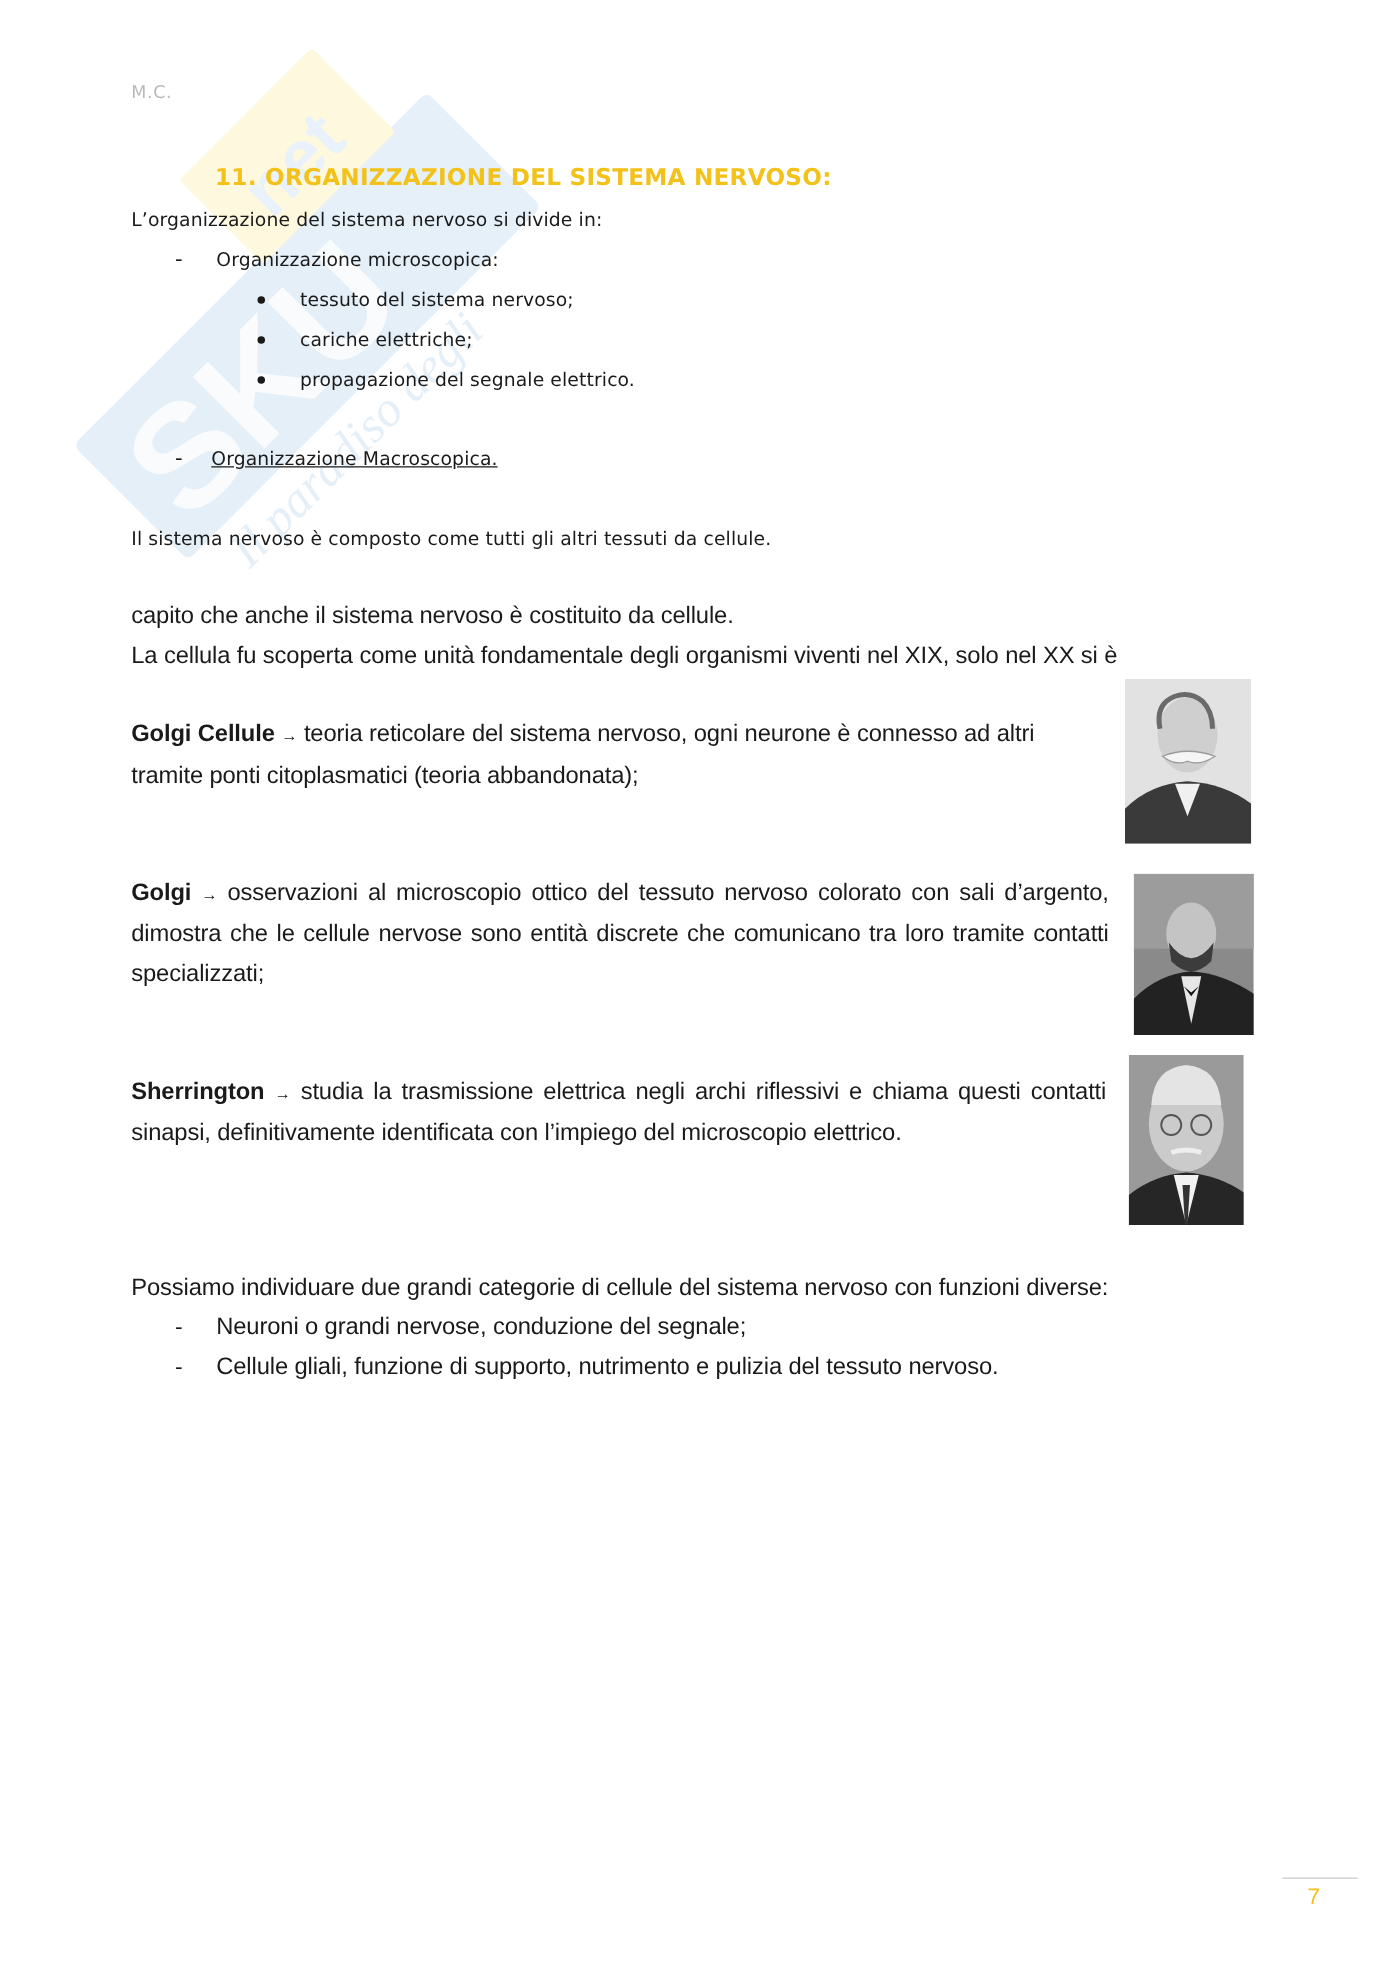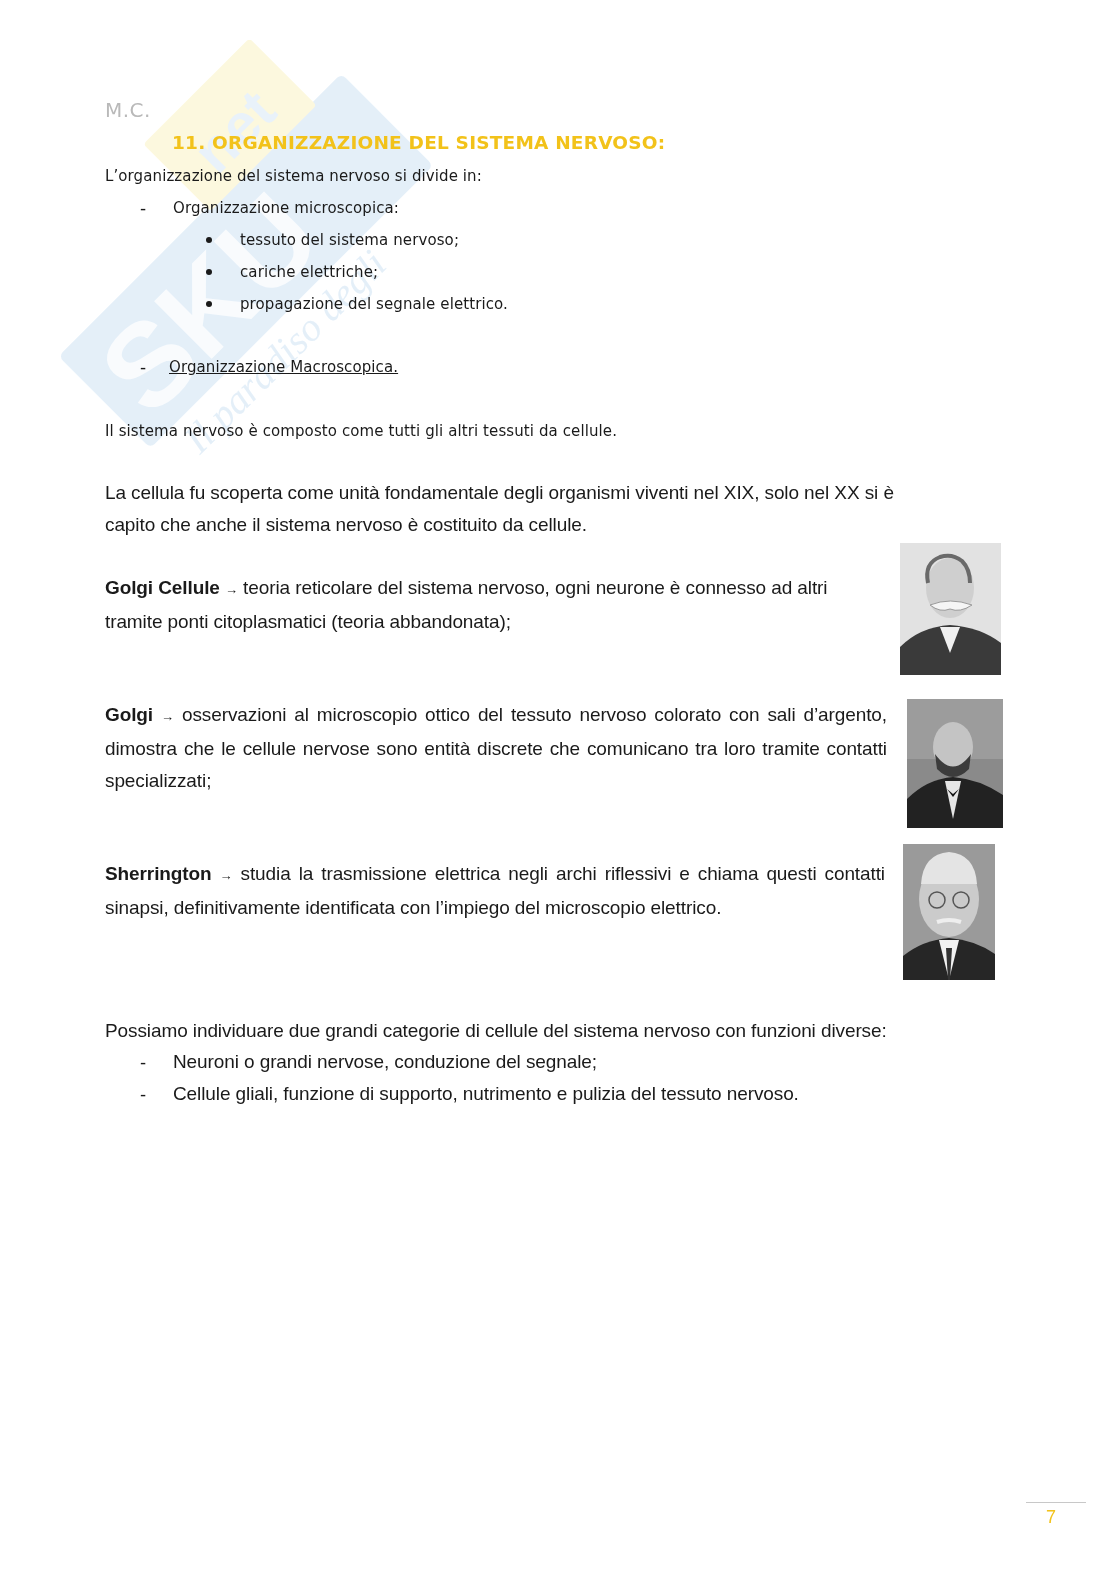--- a/index.html
+++ b/index.html
@@ -3,21 +3,21 @@
   <meta charset="utf-8">
   <style>
     html, body { margin: 0; padding: 0; }
     body {
       width: 1116px; height: 1578px; position: relative; overflow: hidden;
       background: #ffffff;
       font-family: "DejaVu Sans", sans-serif;
       color: #1a1a1a;
     }
     .abs { position: absolute; }
-    .header-mark { left: 105px; top: 66px; font-size: 20px; color: #b9b9b9; letter-spacing: 0.5px; margin-top: 32px; }
+    .header-mark { left: 105px; top: 66px; font-size: 14px; color: #b9b9b9; letter-spacing: 0.5px; }
 
     
     .wm { left: 20px; top: 40px; width: 480px; height: 470px; pointer-events: none; }
 
     .title { left: 172px; top: 132px; font-size: 18.5px; font-weight: bold; color: #f2c21a; letter-spacing: 0.2px; }
     .line { font-size: 15px; line-height: 32px; white-space: nowrap; letter-spacing: 0.1px; }
     .dash { position: absolute; font-size: 17px; }
     .bullet { position: absolute; width: 6px; height: 6px; border-radius: 50%; background: #1a1a1a; }
 
     .para { left: 105px; font-size: 18.5px; line-height: 32px; color: #1a1a1a; }
@@ -57,22 +57,22 @@
 <div class="abs line" style="left:240px; top:256px;">cariche elettriche;</div>
 <span class="bullet" style="left:206px; top:301px;"></span>
 <div class="abs line" style="left:240px; top:288px;">propagazione del segnale elettrico.</div>
 
 <span class="dash" style="left:140px; top:357px;">-</span>
 <div class="abs line" style="left:169px; top:351px;text-decoration:underline;">Organizzazione Macroscopica.</div>
 
 <div class="abs line" style="left:105px; top:415px;">Il sistema nervoso è composto come tutti gli altri tessuti da cellule.</div>
 
 <div class="abs para condensed" style="top:477px; width:900px;">
+  <div style="white-space:nowrap;">capito che anche il sistema nervoso è costituito da cellule.</div>
   <div style="white-space:nowrap;">La cellula fu scoperta come unità fondamentale degli organismi viventi nel XIX, solo nel XX si è</div>
-  <div style="white-space:nowrap;">capito che anche il sistema nervoso è costituito da cellule.</div>
 </div>
 
 <div class="abs para condensed" style="top:572px; width:780px;">
   <span class="bold">Golgi Cellule</span>
   <span style="font-size:13px;">→</span><span> teoria reticolare del sistema nervoso, ogni neurone è connesso ad altri tramite ponti citoplasmatici (teoria abbandonata);</span>
 </div>
 <svg class="abs photo" style="left:900px; top:543px;" width="101" height="132" viewBox="0 0 101 132">
   <rect width="101" height="132" fill="#e2e2e2"></rect>
   <ellipse cx="50" cy="45" rx="24" ry="30" fill="#cfcfcf"></ellipse>
   <path d="M28 40 Q24 20 40 14 Q52 10 62 18 Q70 26 70 40" fill="none" stroke="#6a6a6a" stroke-width="4"></path>

